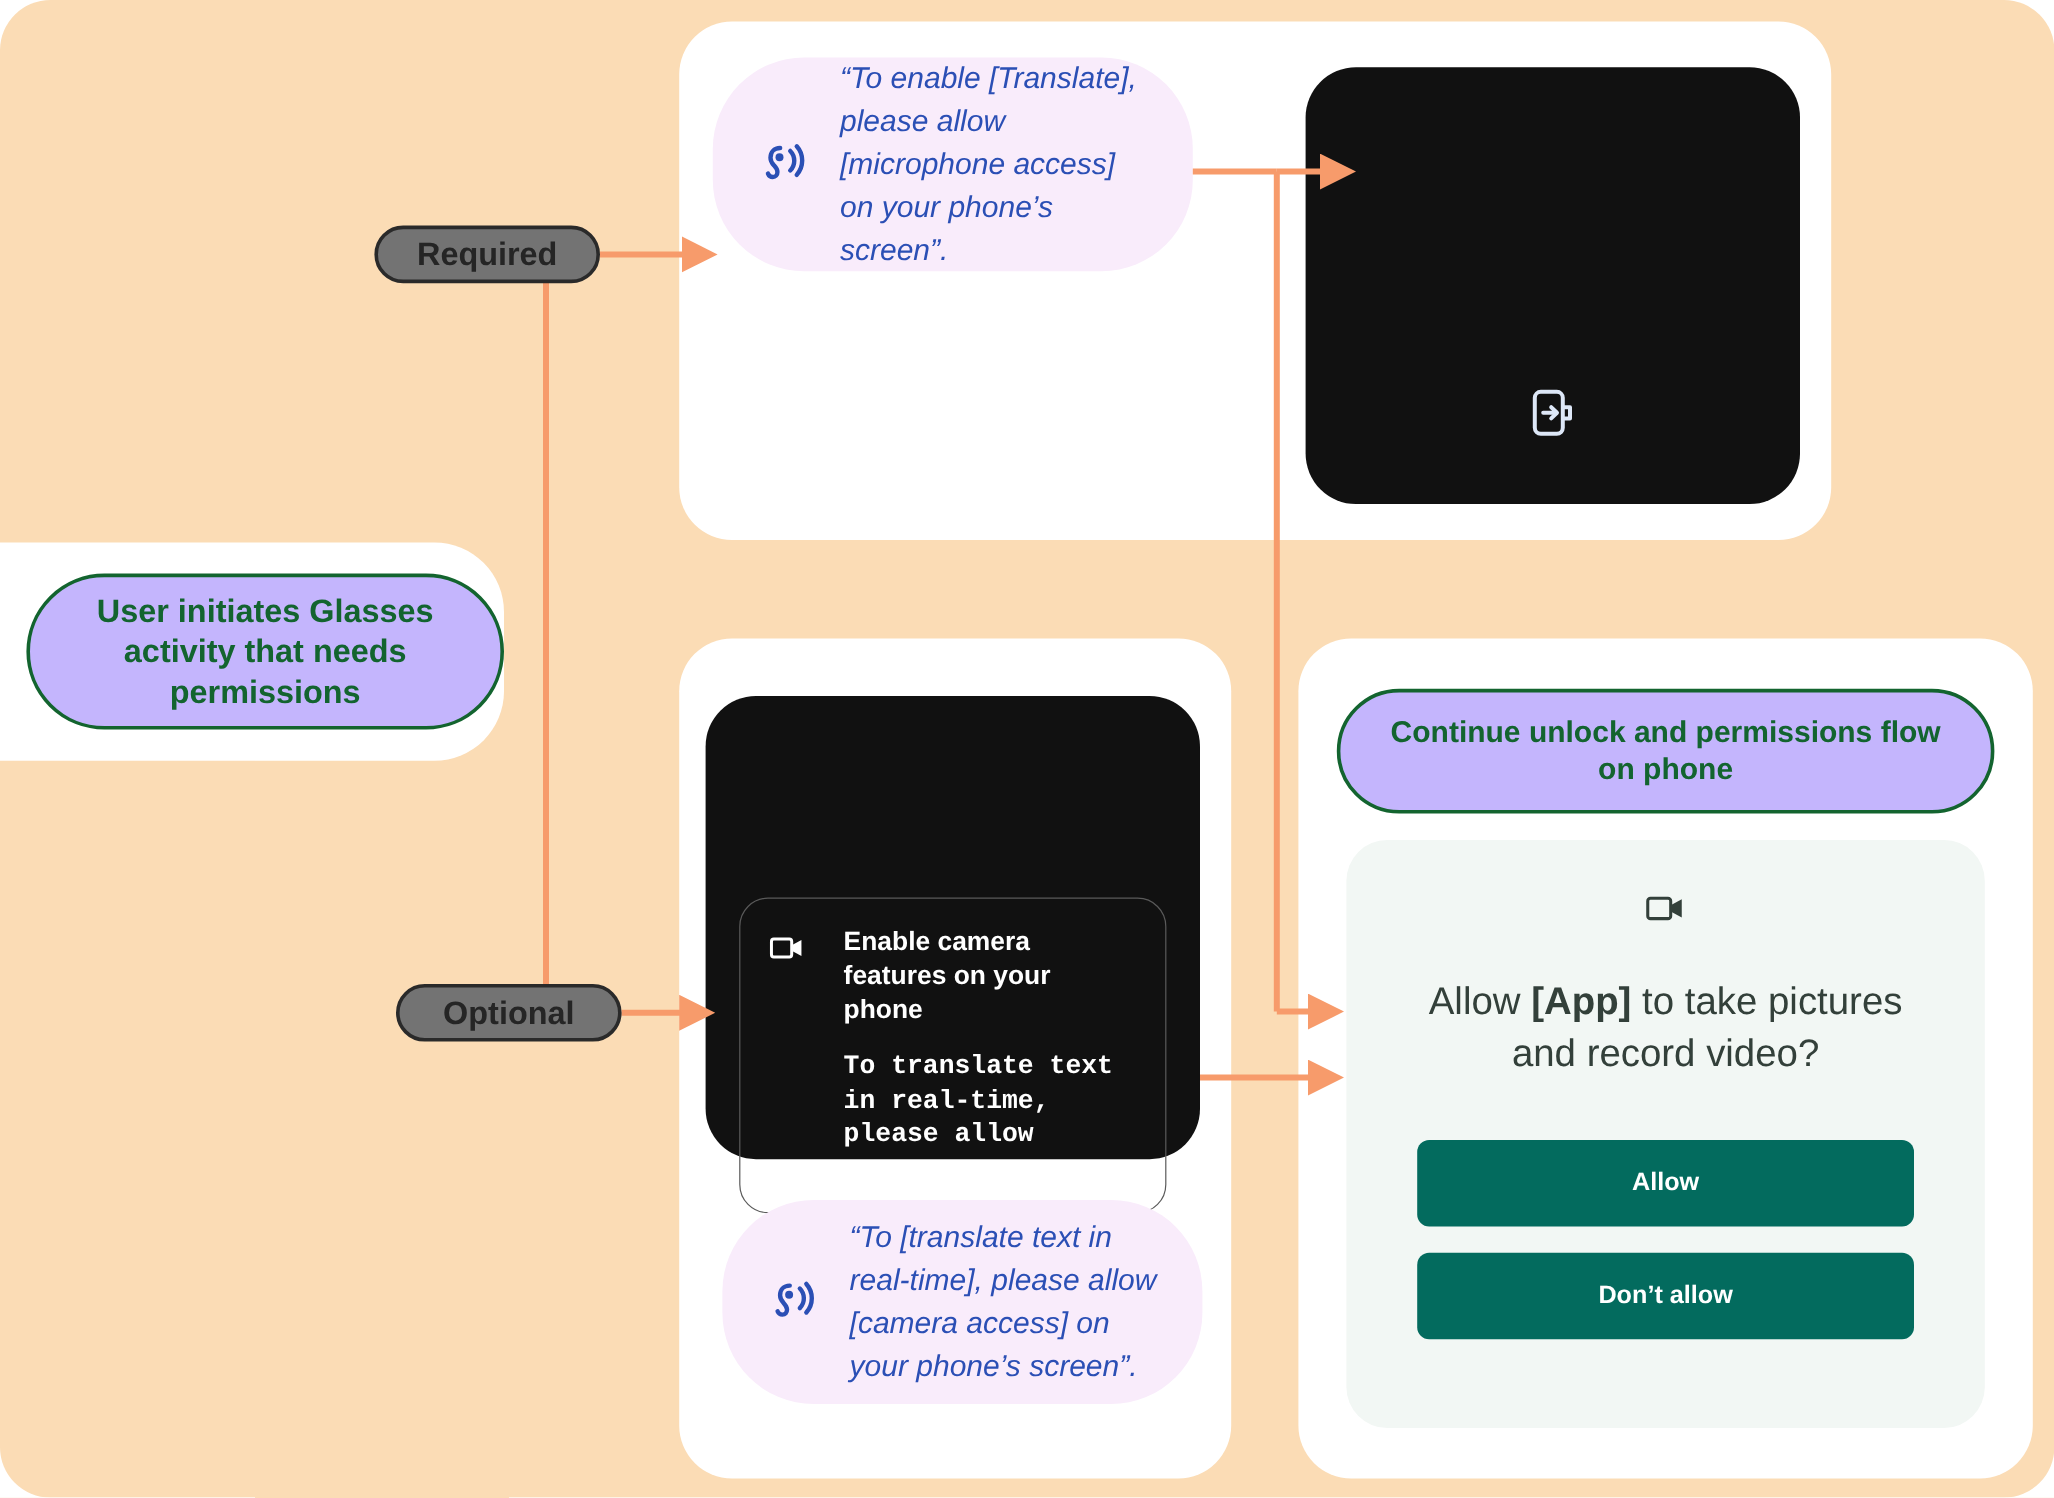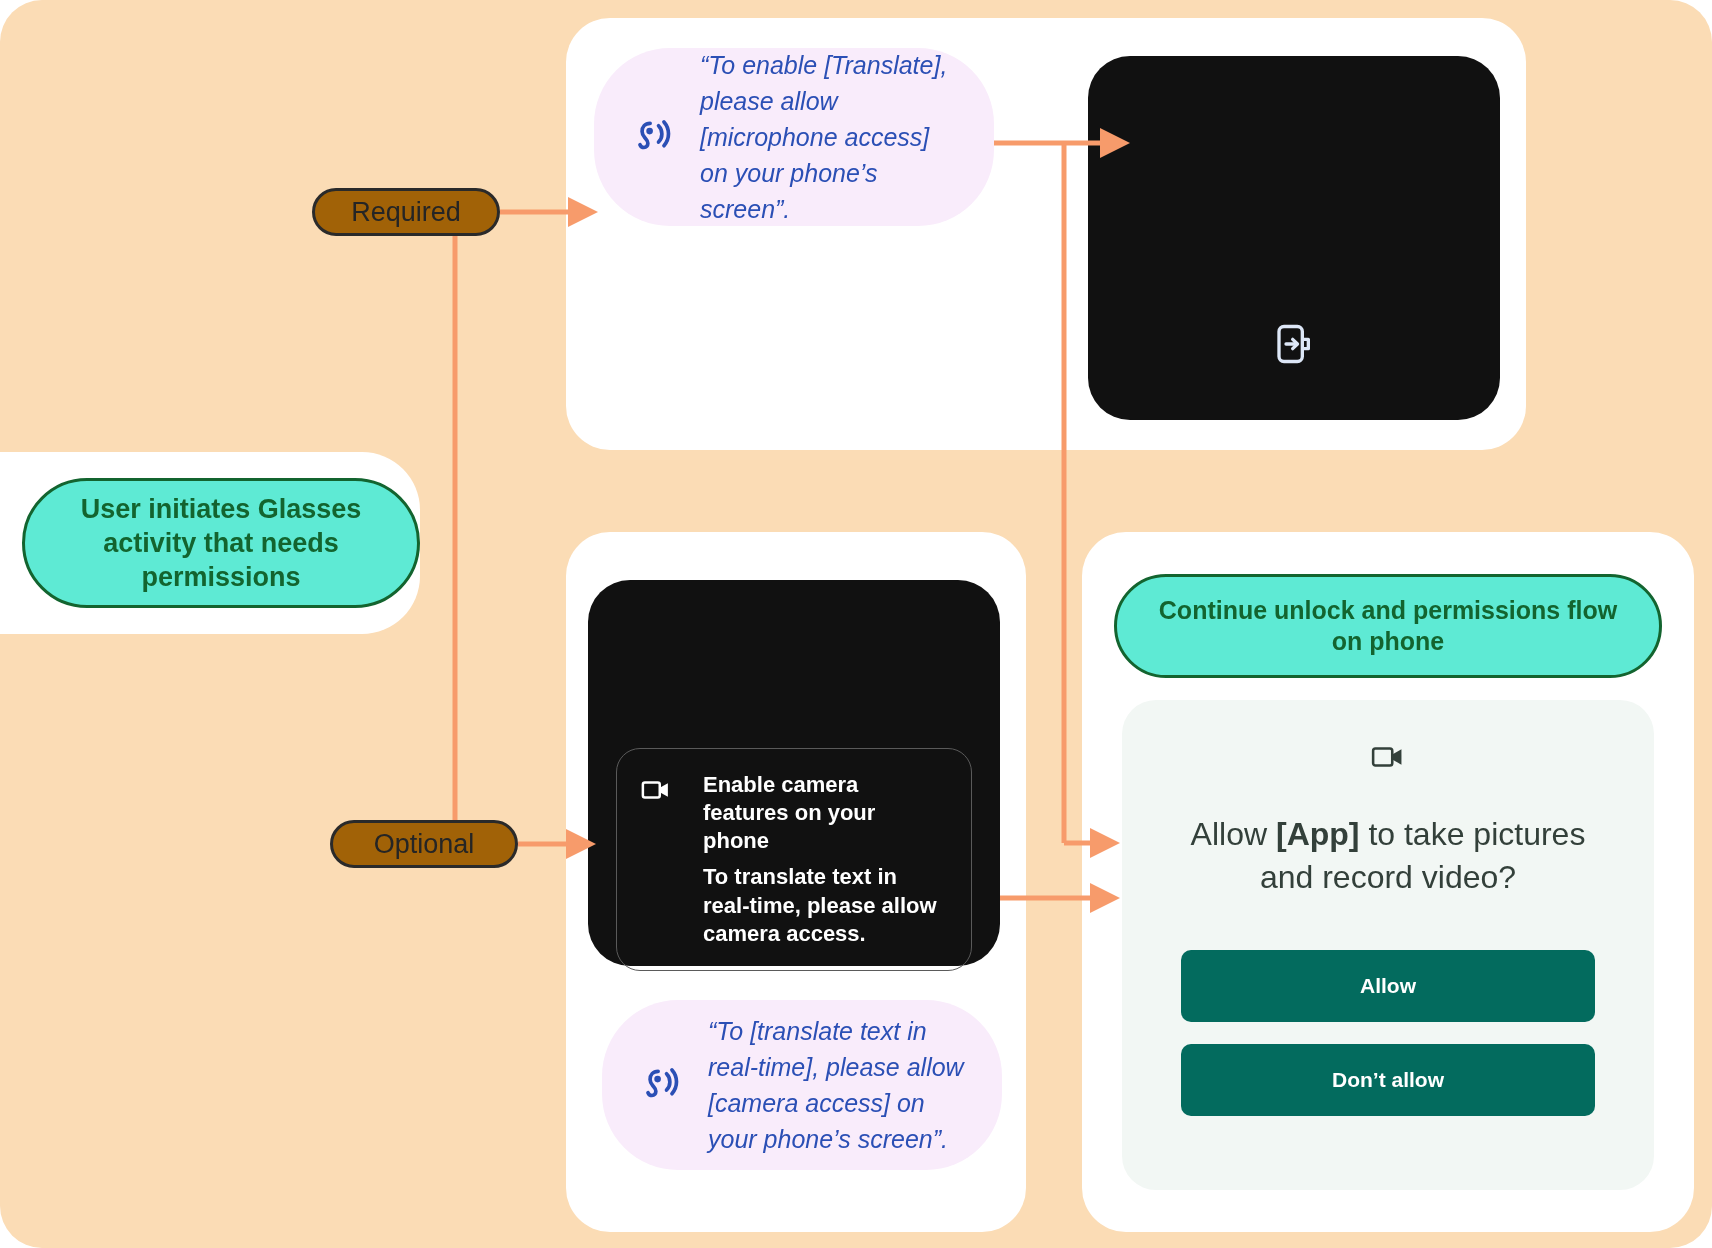--- a/index.html
+++ b/index.html
@@ -45,21 +45,21 @@
   .green-node {
     position: absolute;
     display: flex;
     align-items: center;
     justify-content: center;
     text-align: center;
     border: 3px solid #13642f;
     border-radius: 80px;
     color: #13642f;
     font-weight: bold;
-    background: #5eead4;
+    background: #c4b5fd;
     z-index: 6;
   }
   #start-node {
     left: 22px; top: 478px;
     width: 398px; height: 130px;
     font-size: 27px;
     line-height: 1.26;
     padding: 0 34px;
   }
   #start-node-wrap {
@@ -77,26 +77,27 @@
     line-height: 1.25;
     padding: 0 28px;
   }
 
   
   .branch-pill {
     position: absolute;
     display: flex;
     align-items: center;
     justify-content: center;
-    background: #a16207;
+    background: #737373;
     border: 3px solid #2a2a2a;
     border-radius: 40px;
     color: #252525;
     font-size: 27px;
     z-index: 6;
+    font-weight: bold;
   }
   #pill-required { left: 312px; top: 188px; width: 188px; height: 48px; }
   #pill-optional { left: 330px; top: 820px; width: 188px; height: 48px; }
 
   
   .bubble {
     position: absolute;
     background: #f9ecfb;
     border-radius: 76px;
     display: flex;
@@ -144,21 +145,21 @@
     width: 356px;
     border: 1px solid #5a5a5a;
     border-radius: 24px;
     padding: 22px 24px;
     display: flex;
     gap: 32px;
     align-items: flex-start;
   }
   #camera-toast .toast-icon { flex: 0 0 auto; width: 30px; height: 30px; margin-top: 4px; }
   #camera-toast .toast-body { color: #ffffff; font-size: 22px; font-weight: bold; line-height: 1.28; }
-  #camera-toast .toast-sub  { margin-top: 8px; }
+  #camera-toast .toast-sub  { margin-top: 20px; font-family: Liberation Mono, monospace; }
 
   
   #perm-dialog {
     position: absolute;
     left: 1122px; top: 700px;
     width: 532px; height: 490px;
     background: #f2f7f4;
     border-radius: 34px;
     padding: 34px 38px 0 38px;
     z-index: 4;

